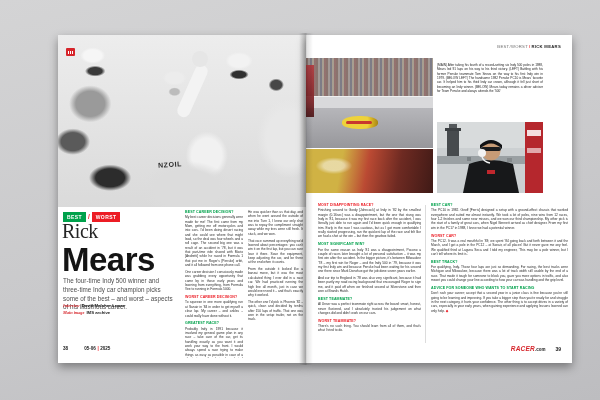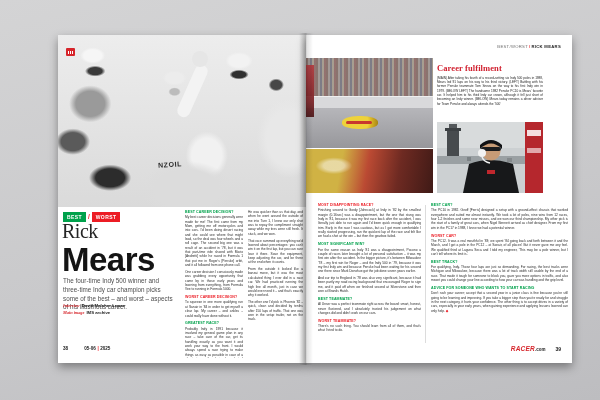--- a/index.html
+++ b/index.html
@@ -173,21 +173,20 @@
     <div class="rp-photo-main">
       <div class="crowd"></div>
       <div class="wall"></div>
       <div class="track"></div>
       <div class="fold-strip"></div>
       <div class="car-yellow"></div>
     </div>
     <div class="rp-photo-pc10"></div>
 
     <div class="rp-caption">
-      <div class="cap-head">Career fulfilment</div>
       <div class="cap-body">(MAIN) After taking his fourth of a record-setting six Indy 500 poles in 1988, Mears led 91 laps on his way to his third victory. (LEFT) Battling with his former Penske teammate Tom Sneva on the way to his first Indy win in 1979. (BELOW LEFT) The handsome 1982 Penske PC10 is Mears' favorite car. It helped him to his third Indy car crown, although it fell just short of becoming an Indy winner. (BELOW) Mears today remains a driver adviser for Team Penske and always attends the '500'</div>
     </div>
 
     <svg class="rp-photo-today" style="position:absolute;left:131px;top:87px;" width="106" height="71" viewBox="0 0 106 71">
       <rect x="0" y="0" width="106" height="71" fill="#ccd0d2"></rect>
       <rect x="0" y="0" width="106" height="26" fill="#d8dbdc"></rect>
       <rect x="10" y="8" width="12" height="30" fill="#474b4e"></rect>
       <rect x="8" y="6" width="16" height="3" fill="#3c4043"></rect>
       <rect x="12" y="2" width="8" height="4" fill="#54585b"></rect>
       <rect x="0" y="34" width="106" height="8" fill="#9aa0a3"></rect>

